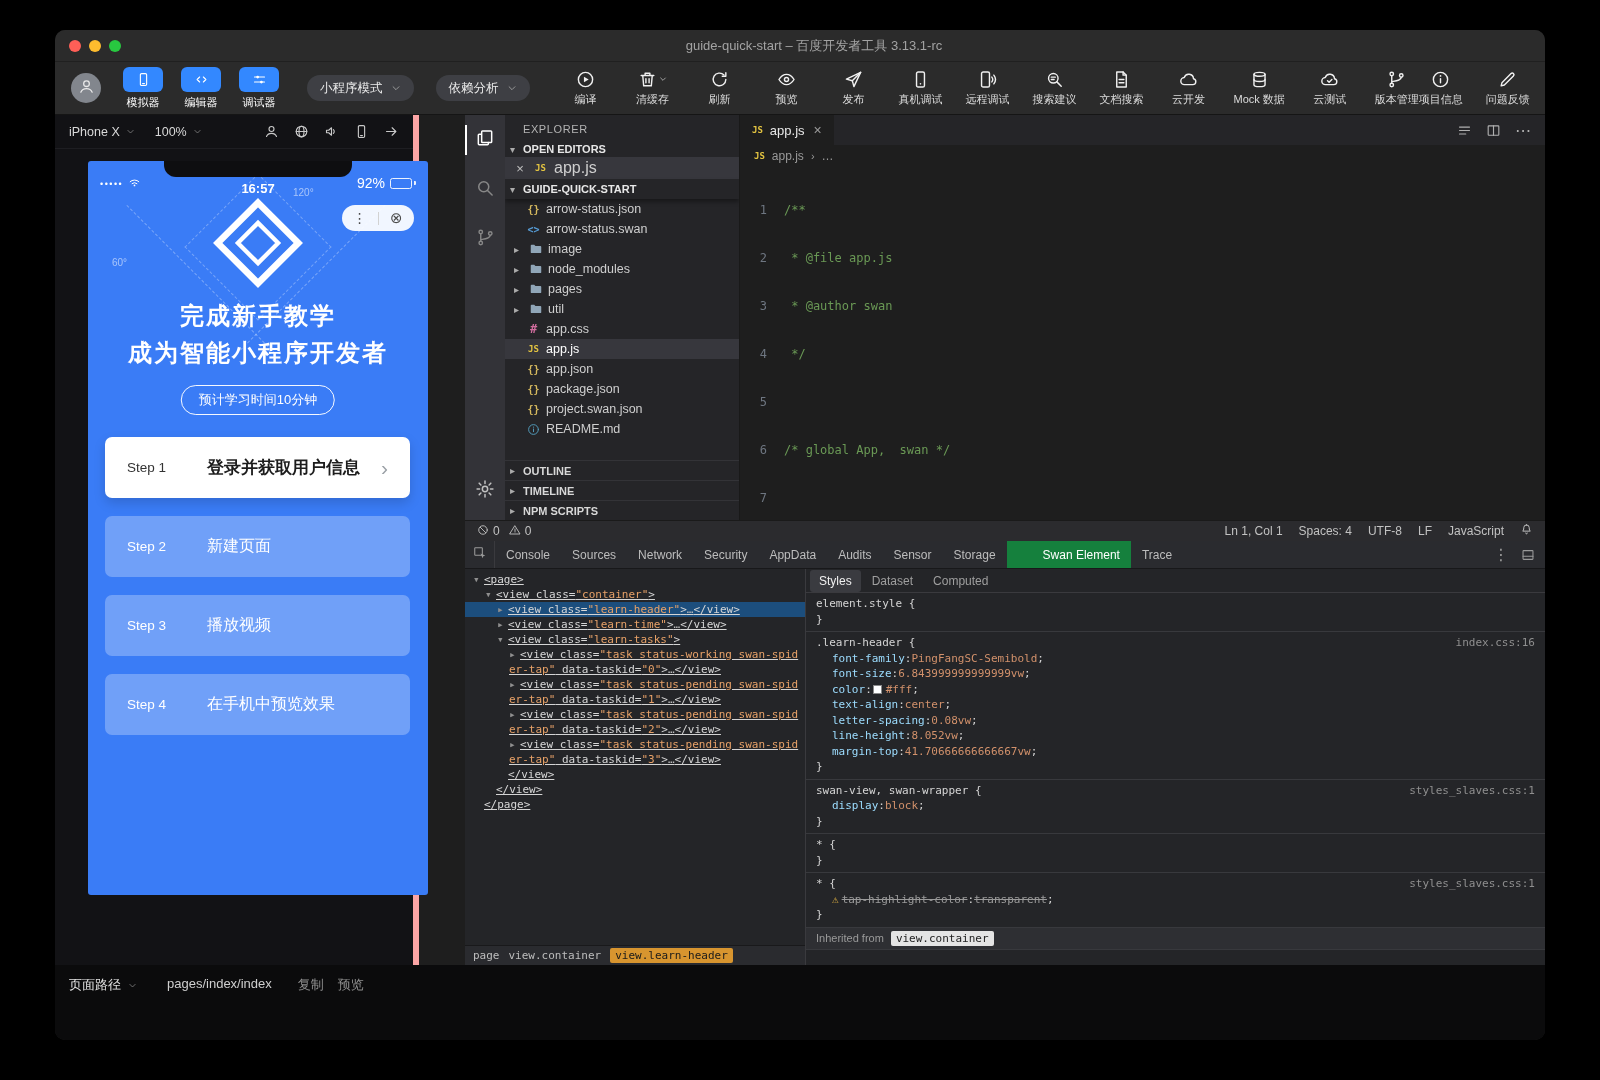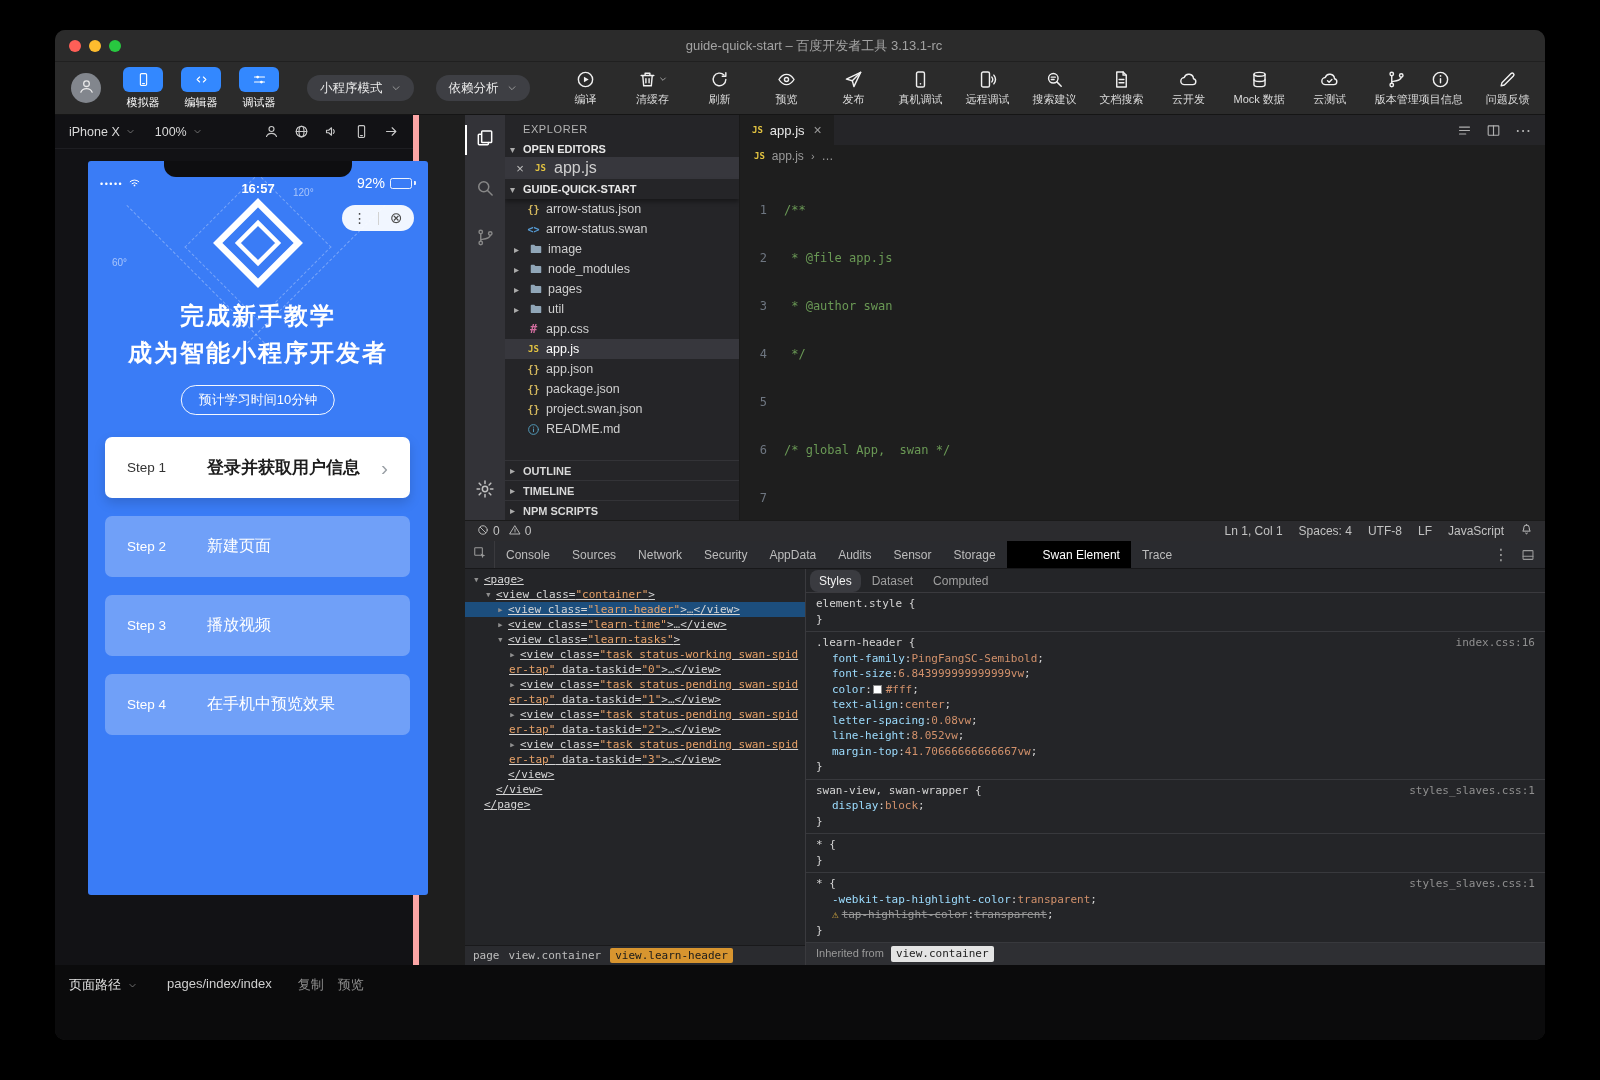--- a/index.html
+++ b/index.html
@@ -140,41 +140,41 @@
   .sb-right { margin-left:auto; display:flex; gap:16px; align-items:center; }
   .sb-item { cursor:pointer; white-space:nowrap; }
 
   
   .devtools { position:absolute; left:410px; top:511px; right:0; height:424px; background:#242528; }
   .dt-tabbar { height:28px; background:#2a2b2f; border-bottom:1px solid #18181a; display:flex; align-items:stretch; }
   .dt-inspect { width:30px; display:flex; align-items:center; justify-content:center; color:#9a9a9a;
     border-right:1px solid #3a3a3e; cursor:pointer; }
   #devtools-tabs { display:flex; align-items:stretch; }
   .dt-tab { padding:0 11px; font-size:12px; color:#bdbdbd; display:flex; align-items:center; cursor:pointer; white-space:nowrap; }
-  .dt-tab.active { background:#000000; color:#fff;padding-left:36px; }
+  .dt-tab.active { background:#15803d; color:#fff;padding-left:36px; }
   .dt-right { margin-left:auto; display:flex; align-items:center; gap:12px; color:#9a9a9a; padding-right:10px; }
   .dt-right span { cursor:pointer; display:flex; }
 
   .elements { position:absolute; left:0; top:28px; width:340px; bottom:20px; overflow:hidden;
     font-family:"DejaVu Sans Mono","Liberation Mono",monospace; font-size:11px; line-height:15px;
     color:#d4d4d4; padding-top:3px; }
   .el-row { padding-right:4px; white-space:pre-wrap; word-break:break-all; cursor:pointer;text-decoration:underline; }
   .el-row.selected { background:var(--selection-blue,#1c4e7d); }
   .el-arrow { color:#8f8f8f; display:inline-block; width:11px; }
   .tg { color:#d7d7d7; } .av { color:#e8a268; } .el { color:#bdbdbd; }
 
   .dom-breadcrumb { position:absolute; left:0; bottom:0; width:340px; height:20px; background:#2a2b2f;
     border-top:1px solid #19191b; display:flex; align-items:center; gap:9px; padding:0 8px;
     font-size:11px; font-family:"DejaVu Sans Mono",monospace; color:#bdbdbd; }
   .crumb { cursor:pointer; }
   .crumb.active { background:var(--breadcrumb-orange,#d8952f); color:#1a1a1a; padding:1px 5px; border-radius:2px; }
 
   .styles-panel { position:absolute; left:340px; top:28px; right:0; bottom:0; border-left:1px solid #3a3a3e; overflow:hidden; }
   #styles-tabs { height:24px; display:flex; align-items:center; border-bottom:1px solid #3a3a3e; padding-left:4px; gap:2px; }
-  .st-tab { font-size:12px; color:#9f9f9f; padding:4px 9px; border-radius:8px; cursor:pointer; }
+  .st-tab { font-size:12px; color:#9f9f9f; padding:4px 9px; border-radius:3px; cursor:pointer; }
   .st-tab.active { color:#f0f0f0; background:#3a3b40; }
   #style-rules { font-family:"DejaVu Sans Mono","Liberation Mono",monospace; font-size:11px; line-height:15.5px; color:#d4d4d4; }
   .rule { padding:3px 10px 4px; border-bottom:1px solid #38393d; }
   .rule-head { display:flex; }
   .file-ref { margin-left:auto; color:#8f8f8f; cursor:pointer; }
   .prop { padding-left:16px; cursor:pointer; }
   .pn { color:#9cdcfe; } .pv { color:#d2916b; } .pc { color:#d4d4d4; }
   .prop.invalid .pn, .prop.invalid .pv { text-decoration:line-through; color:#9a9a9a; }
   .warn-tri { color:#e2b341; margin-right:3px; }
   .swatch { display:inline-block; width:9px; height:9px; border:1px solid #888; margin:0 4px 0 1px; vertical-align:-1px; }
@@ -860,23 +860,20 @@
       </div>
 
       <div>}</div>
     </div>
     <div class="rule">
       <div class="rule-head">
         <span class="sel">* {</span>
         <span class="file-ref">styles_slaves.css:1</span>
       </div>
 
-    <div class="prop">
-      <span class="pn">-webkit-tap-highlight-color</span><span class="pc">:</span><span class="pv">transparent</span><span class="pc">;</span>
-    </div>
     <div class="prop invalid">
       <span class="warn-tri">⚠</span><span class="pn">tap-highlight-color</span><span class="pc">:</span><span class="pv">transparent</span><span class="pc">;</span>
     </div>
       <div>}</div>
     </div>
     <div class="inherited">
       <span>Inherited from</span>
       <span class="inh-chip">view.container</span>
     </div>
     </div>

